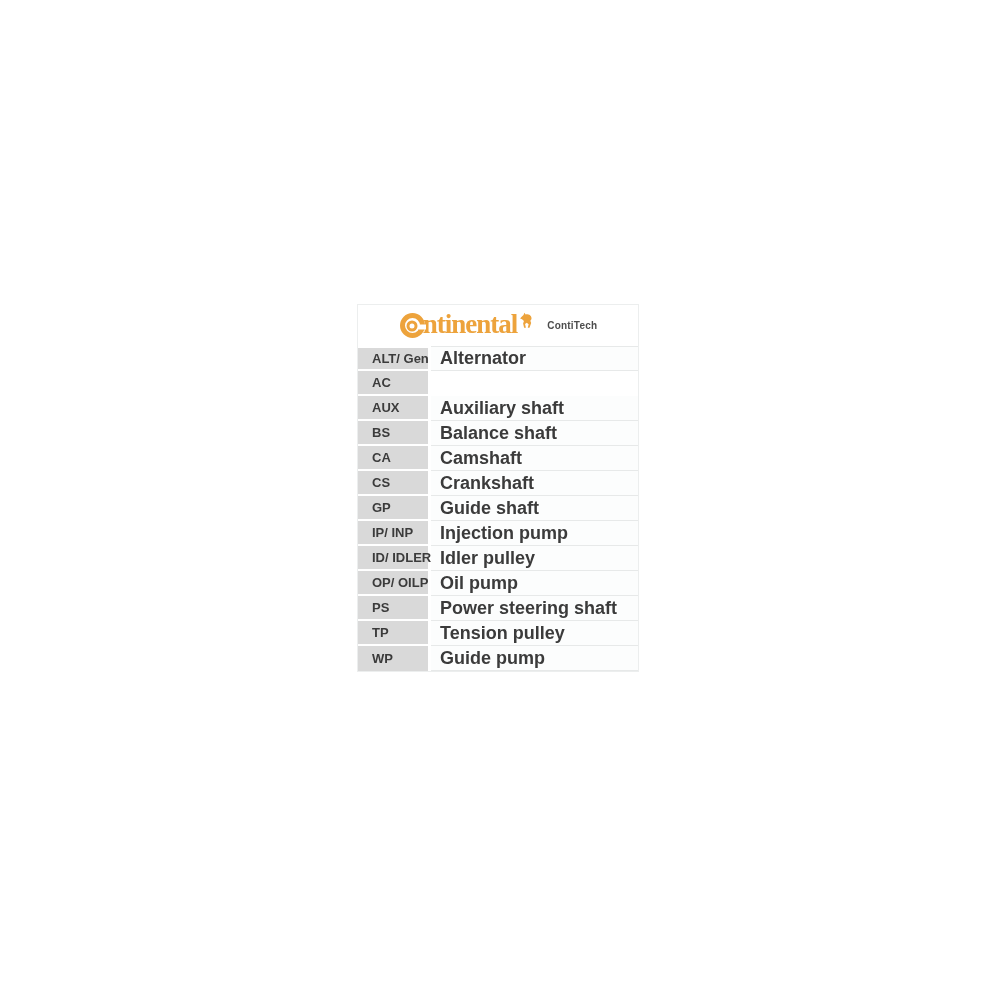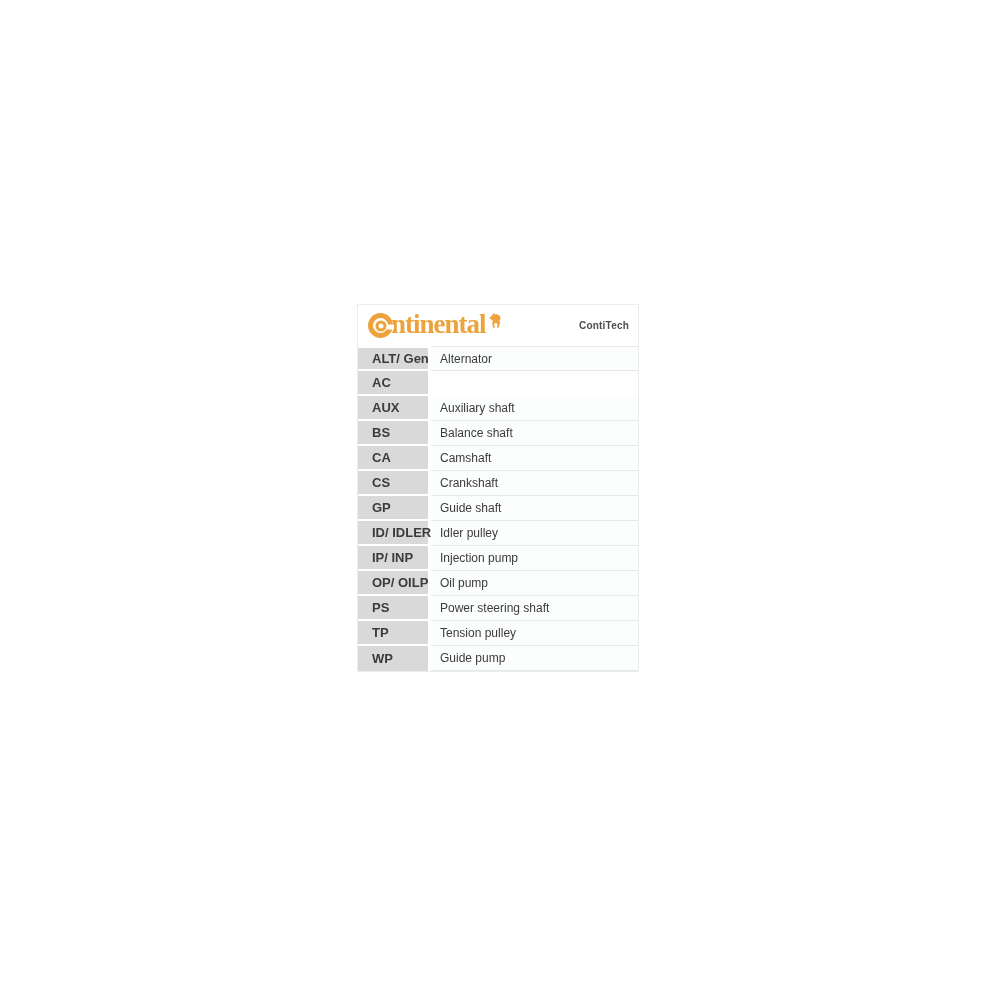--- a/index.html
+++ b/index.html
@@ -15,21 +15,21 @@
   html,body{width:1000px;height:1000px;background:#ffffff;font-family:"Liberation Sans",sans-serif;}
   .canvas{position:relative;width:1000px;height:1000px;background:#ffffff;overflow:hidden;}
 
   .legend{
     position:absolute;left:357px;top:304px;width:282px;
     background:#ffffff;border:1px solid #ECEEEE;
   }
 
   
   .hdr{
-    height:41px;display:flex;align-items:center;justify-content:space-between;
+    height:41px;display:flex;align-items:center;justify-content:center;
     padding:0 9px 0 10px;background:#ffffff;gap:12px;
   }
   .logo{display:flex;align-items:center;height:100%;}
   .ring{
     position:relative;display:inline-block;width:25px;height:25px;
     border:5px solid var(--orange);border-radius:50%;flex:0 0 auto;
   }
   .ring-inner{
     position:absolute;left:50%;top:50%;transform:translate(-50%,-50%);
     width:11px;height:11px;border:3px solid var(--orange);border-radius:50%;
@@ -56,21 +56,21 @@
     border-bottom:2px solid #ffffff;border-right:3px solid #ffffff;
     display:flex;align-items:center;padding-left:14px;
     font-size:13px;font-weight:bold;color:var(--txt);white-space:nowrap;
   }
   .row:first-child .abbr{border-top:2px solid #ffffff;}
   .row:last-child .abbr{border-bottom:none;}
   .desc{
     flex:1;background:var(--desc-bg);
     border-bottom:1px solid var(--divider);
     display:flex;align-items:center;padding-left:9px;
-    font-size:12px;font-weight:normal;color:var(--txt);white-space:nowrap;
+    font-size:18px;font-weight:bold;color:var(--txt);white-space:nowrap;
   }
   .row:first-child .desc{border-top:1px solid var(--divider);}
 </style>
 </head>
 <body>
 
 <div class="canvas">
   <div class="legend">
 
     <div class="hdr">
@@ -120,27 +120,27 @@
     <div class="desc">Crankshaft</div>
   </div>
 
 
   <div class="row">
     <div class="abbr">GP</div>
     <div class="desc">Guide shaft</div>
   </div>
 
   <div class="row">
-    <div class="abbr">ID/ IDLER</div>
-    <div class="desc">Idler pulley</div>
+    <div class="abbr">IP/ INP</div>
+    <div class="desc">Injection pump</div>
   </div>
 
   <div class="row">
-    <div class="abbr">IP/ INP</div>
-    <div class="desc">Injection pump</div>
+    <div class="abbr">ID/ IDLER</div>
+    <div class="desc">Idler pulley</div>
   </div>
 
   <div class="row">
     <div class="abbr">OP/ OILP</div>
     <div class="desc">Oil pump</div>
   </div>
 
   <div class="row">
     <div class="abbr">PS</div>
     <div class="desc">Power steering shaft</div>

